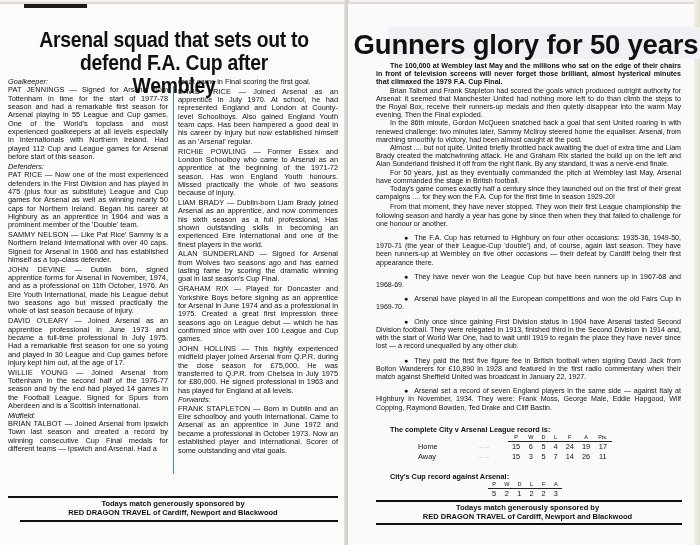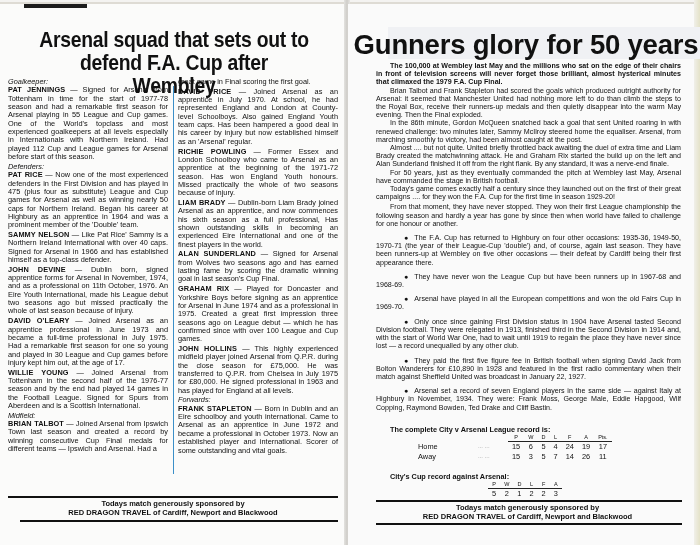--- a/index.html
+++ b/index.html
@@ -10,21 +10,21 @@
   .page.right{left:348px;width:352px;background:#fafafa;}
   .gutter{position:absolute;left:344px;top:0;width:6px;height:545px;background:linear-gradient(90deg,#e3e2df,#cfcdc9,#e6e5e2);}
   .tab{position:absolute;left:24px;top:0;width:63px;height:4px;background:#1c1c1c;}
   .right-edge{position:absolute;right:0;top:0;width:6px;height:545px;background:linear-gradient(90deg,#f0efe9,#e4e2c8);}
   .topline{position:absolute;left:0;top:2px;width:700px;height:2px;background:#dedbd4;}
 
   .lt-title{position:absolute;left:14px;top:24px;width:320px;text-align:center;font-family:"Liberation Sans",sans-serif;font-weight:bold;font-size:22.5px;line-height:23px;letter-spacing:-0.3px;transform:scaleX(0.86);transform-origin:center top;}
   .col{position:absolute;font-size:7.35px;line-height:8.35px;text-align:justify;}
   .col p{margin:0 0 1.4px 0;}
   .col .sec{font-style:italic;margin:0;}
-  .col b{font-weight:bold;letter-spacing:0.1px;}
+  .col b{font-weight:normal;letter-spacing:0.1px;}
   .col1{left:8px;top:74px;width:160px;}
   .col2{left:178px;top:74px;width:160px;}
   .divider-v{position:absolute;left:173px;top:82px;width:1px;height:388px;background:#3b8fc8;}
 
   .rt-title-bg{position:absolute;left:388px;top:27px;width:312px;height:32px;background:#f0f1f4;}
   .rt-title{position:absolute;left:350px;top:30px;width:352px;text-align:center;font-weight:bold;font-size:27.5px;line-height:30px;letter-spacing:-0.2px;}
   .rcol{position:absolute;left:376px;top:62px;width:305px;font-size:7.1px;line-height:8.2px;text-align:justify;}
   .rcol p{margin:0;text-indent:14px;}
   .rcol p.lead{font-weight:bold;}
   .rcol p.bul{margin-top:6px;}
@@ -99,21 +99,21 @@
   <div class="rt-title-bg"></div>
   <div class="rt-title">Gunners glory for 50 years</div>
 
   <div class="rcol">
     <p class="lead">The 100,000 at Wembley last May and the millions who sat on the edge of their chairs in front of television screens will never forget those brilliant, almost hysterical minutes that climaxed the 1979 F.A. Cup Final.</p>
     <p>Brian Talbot and Frank Stapleton had scored the goals which produced outright authority for Arsenal: it seemed that Manchester United had nothing more left to do than climb the steps to the Royal Box, receive their runners-up medals and then quietly disappear into the warm May evening. Then the Final exploded.</p>
     <p>In the 86th minute, Gordon McQueen snatched back a goal that sent United roaring in with renewed challenge: two minutes later, Sammy McIlroy steered home the equaliser. Arsenal, from marching smoothly to victory, had been almost caught at the post.</p>
     <p>Almost .... but not quite. United briefly throttled back awaiting the duel of extra time and Liam Brady created the matchwinning attack. He and Graham Rix started the build up on the left and Alan Sunderland finished it off from the right flank. By any standard, it was a nerve-end finale.</p>
     <p>For 50 years, just as they eventually commanded the pitch at Wembley last May, Arsenal have commanded the stage in British football.</p>
     <p>Today's game comes exactly half a century since they launched out on the first of their great campaigns .... for they won the F.A. Cup for the first time in season 1929-20!</p>
-    <p class="gap">From that moment, they have never stopped. They won their first League championship the following season and hardly a year has gone by since then when world have failed to challenge for one honour or another.</p>
+    <p class="gap">From that moment, they have never stopped. They won their first League championship the following season and hardly a year has gone by since then when they that failed to challenge for one honour or another.</p>
     <p class="bul"><span class="bullet">●</span><span>The F.A. Cup has returned to Highbury on four other occasions: 1935-36, 1949-50, 1970-71 (the year of their League-Cup 'double') and, of course, again last season. They have been runners-up at Wembley on five other occasions — their defeat by Cardiff being their first appearance there.</span></p>
     <p class="bul"><span class="bullet">●</span><span>They have never won the League Cup but have been runners up in 1967-68 and 1968-69.</span></p>
     <p class="bul"><span class="bullet">●</span><span>Arsenal have played in all the European competitions and won the old Fairs Cup in 1969-70.</span></p>
     <p class="bul"><span class="bullet">●</span><span>Only once since gaining First Division status in 1904 have Arsenal tasted Second Division football. They were relegated in 1913, finished third in the Second Division in 1914 and, with the start of World War One, had to wait until 1919 to regain the place they have never since lost — a record unequalled by any other club.</span></p>
     <p class="bul"><span class="bullet">●</span><span>They paid the first five figure fee in British football when signing David Jack from Bolton Wanderers for £10,890 in 1928 and featured in the first radio commentary when their match against Sheffield United was broadcast in January 22, 1927.</span></p>
     <p class="bul"><span class="bullet">●</span><span>Arsenal set a record of seven England players in the same side — against Italy at Highbury in November, 1934. They were: Frank Moss, George Male, Eddie Hapgood, Wilf Copping, Raymond Bowden, Ted Drake and Cliff Bastin.</span></p>
   </div>
 
   <div class="rec">The complete City v Arsenal League record is:</div>
   <table class="st t1">

